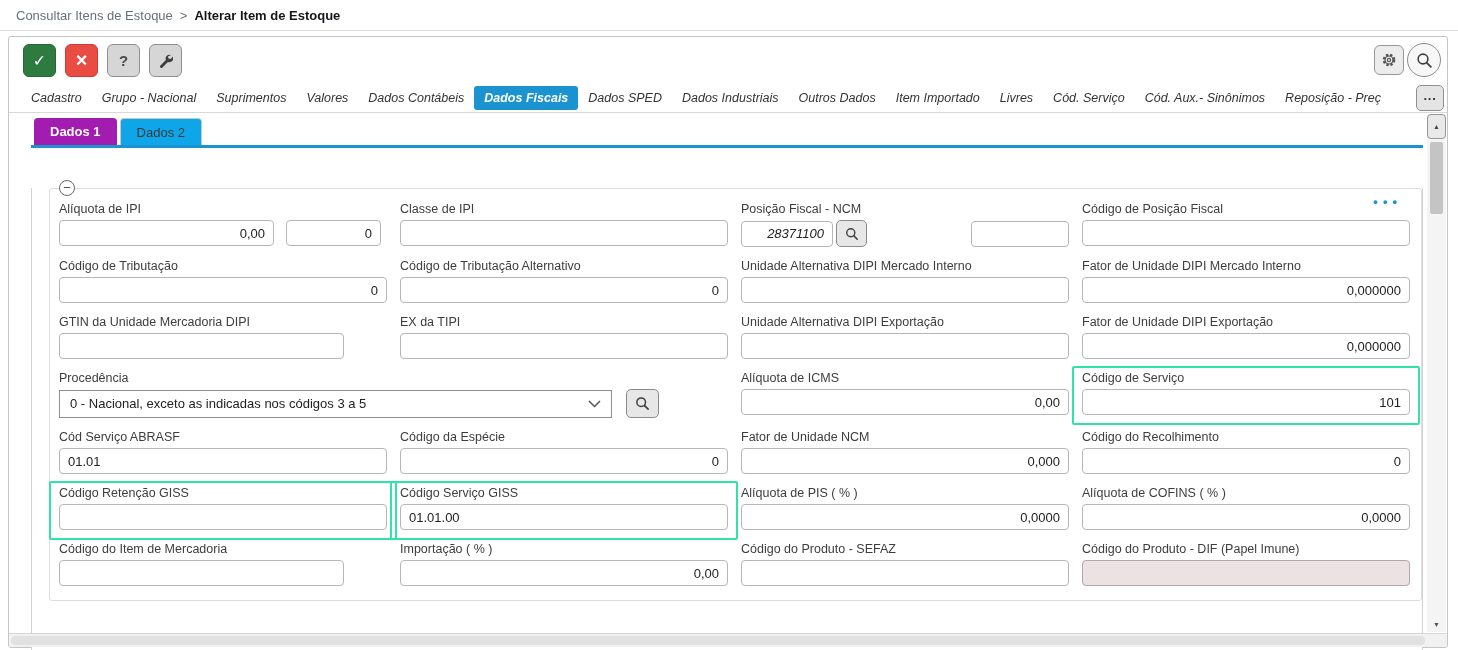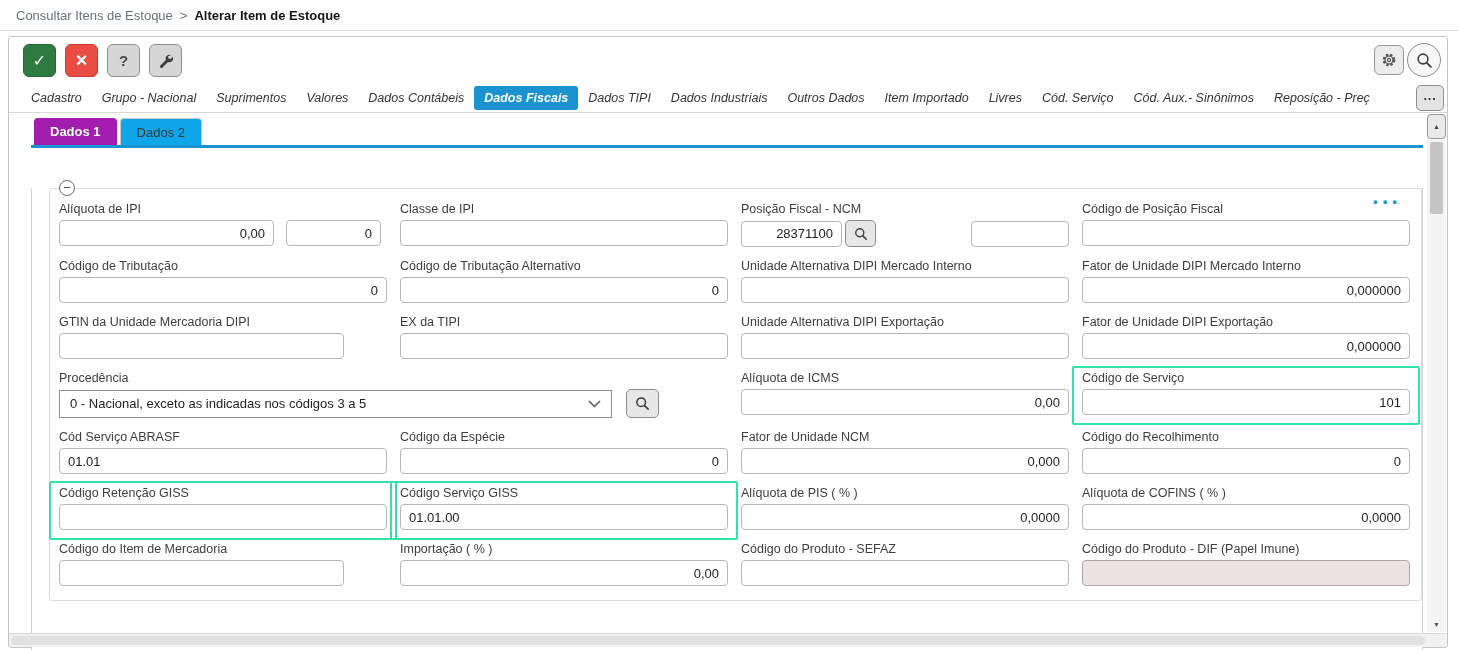--- a/index.html
+++ b/index.html
@@ -51,21 +51,21 @@
   .row { display:flex; margin-bottom:12px; }
   .row:last-child { margin-bottom:0; }
   .cell { width:328px; margin-right:13px; flex:0 0 auto; }
   .cell.span2 { width:669px; }
   .cell:last-child { margin-right:0; }
   .cell label { display:block; font-size:12.5px; color:#3d3d3d; margin-bottom:3px; height:15px; white-space:nowrap; overflow:hidden; }
   .inp { height:26px; width:100%; border:1px solid #b6b6b6; border-radius:4px; padding:0 8px; font-size:13px; color:#222; background:#fff; font-family:inherit; outline:none; }
   .num { text-align:right; }
   .inp.disabled { background:#ece2e3; border-color:#b0a7a9; }
   .multi { display:flex; align-items:center; }
-  .w215{width:215px;} .w95{width:95px;margin-left:12px;} .w90{width:101px;} .w98{width:98px;margin-left:auto;} .w285{width:285px;}
+  .w215{width:215px;} .w95{width:95px;margin-left:12px;} .w90{width:92px;font-style:italic;} .w98{width:98px;margin-left:auto;} .w285{width:285px;}
   .hl { border:2px solid #30e3a6; border-radius:2px; padding:3px 8px 8px 8px; margin:-5px -10px -10px -10px; }
 
   .selectbox { height:28px; width:553px; border:1px solid #8f8f8f; border-radius:0; display:flex; align-items:center; justify-content:space-between; padding:0 10px; font-size:13px; color:#222; background:#fff; cursor:pointer; }
   .btn-search { width:33px; height:29px; background:#e7e7e7; border:1px solid #8b8b8b; border-radius:5px; display:flex; align-items:center; justify-content:center; cursor:pointer; padding:0; }
   .btn-search.small { width:31px; height:27px; margin-left:3px; }
   .row4-group { display:flex; align-items:center; gap:14px; }
 
   
   .vscroll { position:absolute; top:77px; right:1px; bottom:15px; width:19px; background:#f4f4f4; display:flex; flex-direction:column; align-items:center; }
   .vs-up { width:19px; height:25px; background:#e9e9e9; border:1px solid #979797; border-radius:4px; display:flex; align-items:center; justify-content:center; font-size:7px; color:#444; cursor:pointer; }
@@ -128,21 +128,21 @@
     </div>
   </div>
 
   <div class="tabbar">
     <div class="tab">Cadastro</div>
     <div class="tab">Grupo - Nacional</div>
     <div class="tab">Suprimentos</div>
     <div class="tab">Valores</div>
     <div class="tab">Dados Contábeis</div>
     <div class="tab active">Dados Fiscais</div>
-    <div class="tab">Dados TIPI</div>
+    <div class="tab">Dados SPED</div>
     <div class="tab">Dados Industriais</div>
     <div class="tab">Outros Dados</div>
     <div class="tab">Item Importado</div>
     <div class="tab">Livres</div>
     <div class="tab">Cód. Serviço</div>
     <div class="tab">Cód. Aux.- Sinônimos</div>
     <div class="tab">Reposição - Preç</div>
     <button class="tab-overflow">···</button>
   </div>
 

